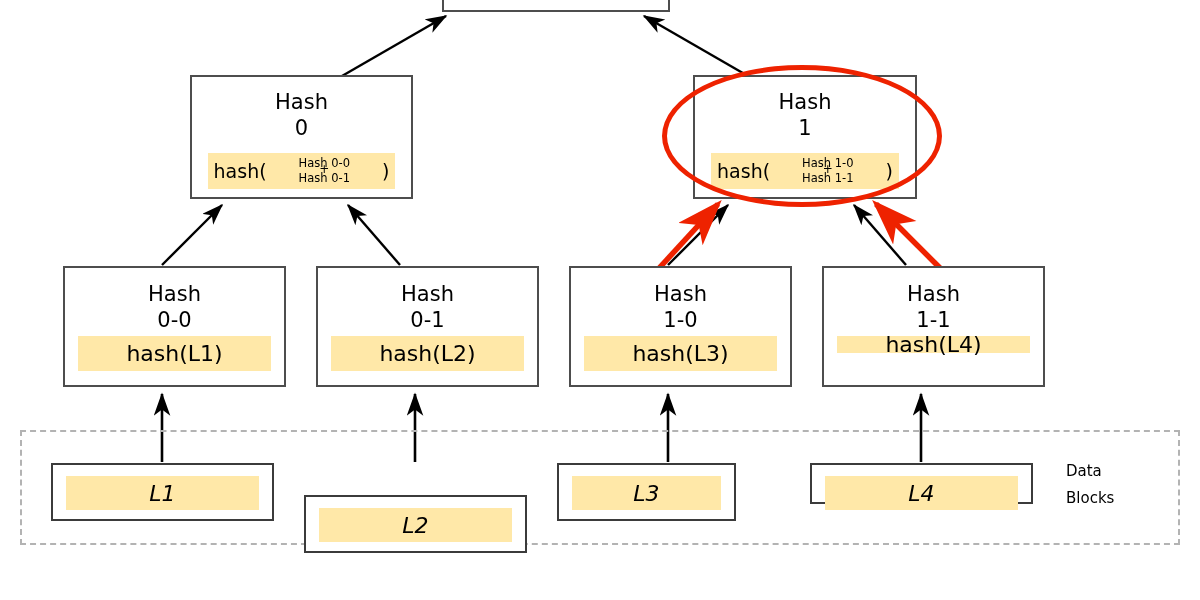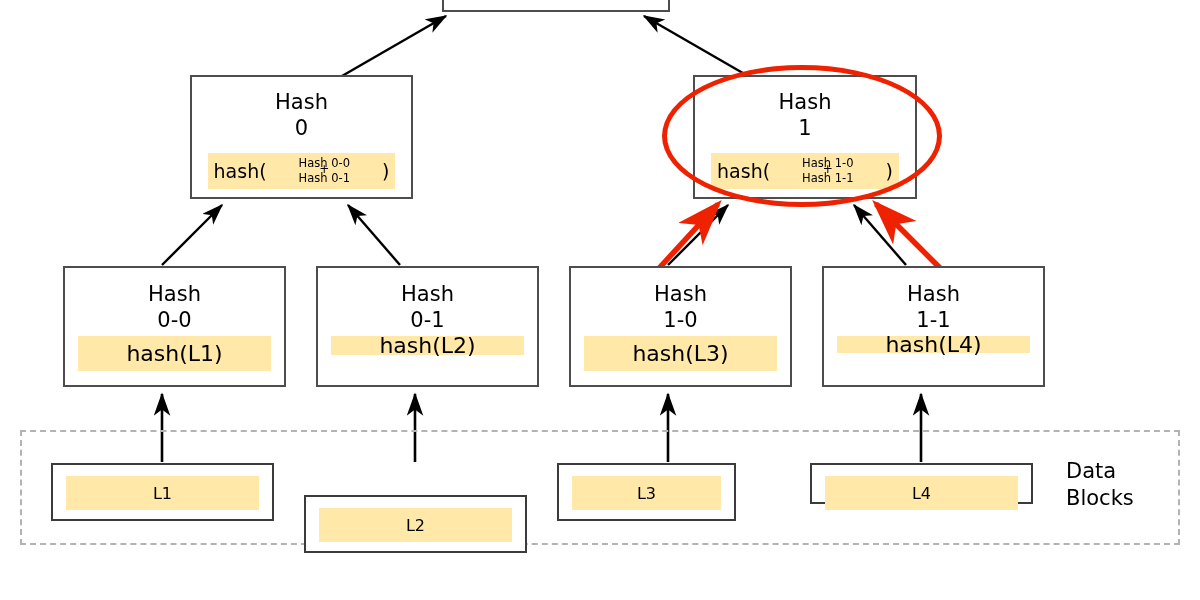--- a/index.html
+++ b/index.html
@@ -89,31 +89,32 @@
     box-sizing: border-box;
     background: #ffffff;
     border: 2px solid #3b3b3b;
   }
   .block-band {
     position: absolute;
     background: #ffe8a8;
     display: flex;
     align-items: center;
     justify-content: center;
-    font-size: 16px;
+    font-size: 22px;
+    font-style: italic;
   }
   #data-blocks-frame {
     position: absolute;
     box-sizing: border-box;
     border: 2px dashed #b3b3b3;
     background: transparent;
   }
   #data-blocks-label {
     position: absolute;
-    font-size: 21px;
+    font-size: 15px;
     line-height: 27px;
     white-space: pre-line;
   }
   .highlight-ellipse {
     position: absolute;
     box-sizing: border-box;
     border: 5px solid #ee2200;
     border-radius: 50%;
     background: transparent;
     pointer-events: none;
@@ -218,21 +219,21 @@
     <div class="node-title" style="top:13px;">Hash
 0-0</div>
     <div class="hash-band" style="left:13px; top:68px; right:13px; height:35px;">
       <span class="band-text">hash(L1)</span>
     </div>
   </div>
 
   <div class="node-box" id="node-hash-0-1" style="left:304px; top:266px; width:223px; height:121px;">
     <div class="node-title" style="top:13px;">Hash
 0-1</div>
-    <div class="hash-band" style="left:13px; top:68px; right:13px; height:19px;align-items:center;">
+    <div class="hash-band" style="left:13px; top:68px; right:13px; height:35px;align-items:center;">
       <span class="band-text">hash(L2)</span>
     </div>
   </div>
 
   <div class="node-box" id="node-hash-1-0" style="left:557px; top:266px; width:223px; height:121px;">
     <div class="node-title" style="top:13px;">Hash
 1-0</div>
     <div class="hash-band" style="left:13px; top:68px; right:13px; height:35px;">
       <span class="band-text">hash(L3)</span>
     </div>

